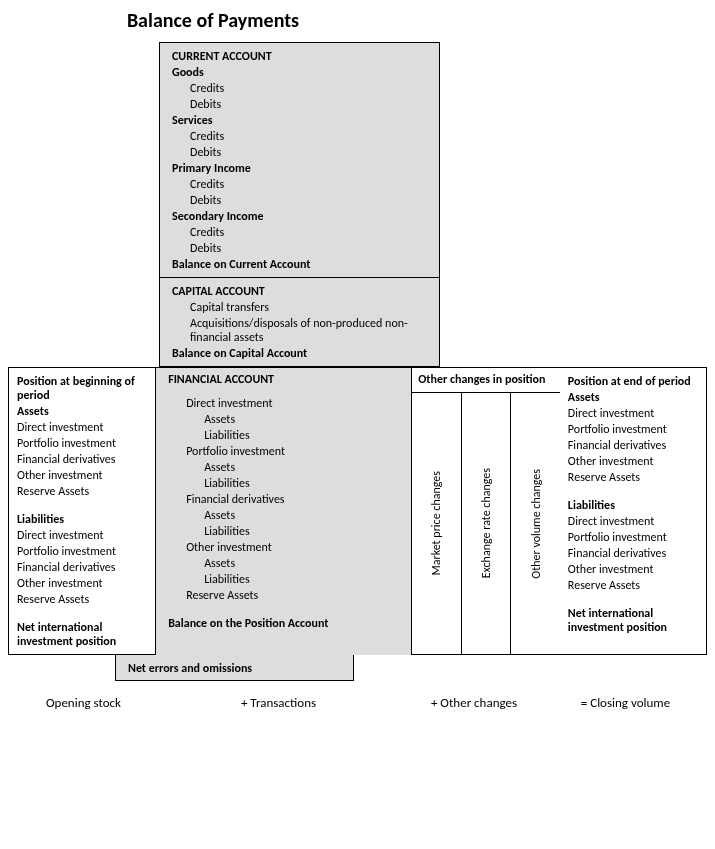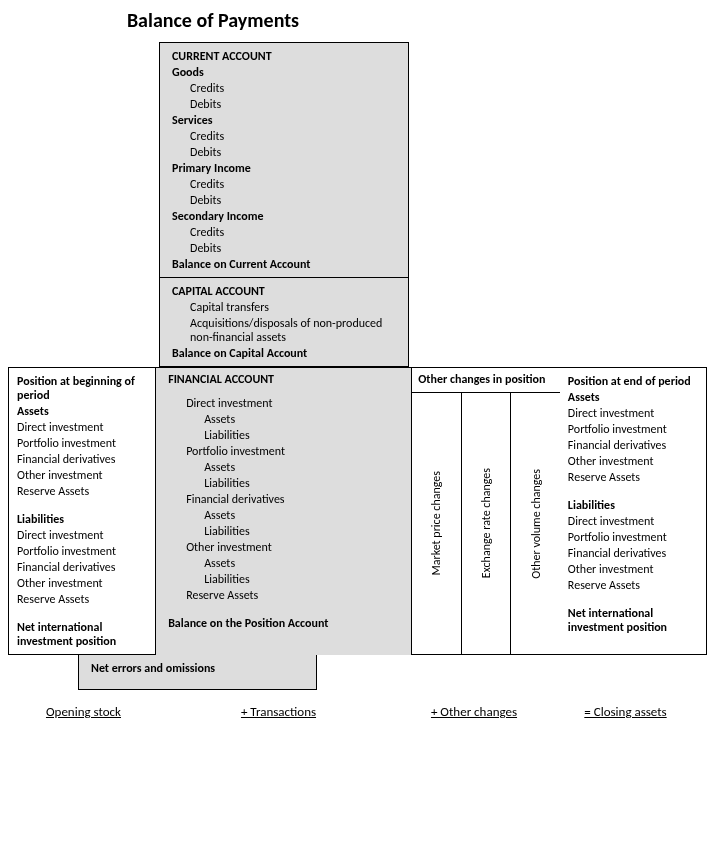--- a/index.html
+++ b/index.html
@@ -65,44 +65,44 @@
     justify-content: center;
   }
   .other-col + .other-col { border-left: 1px solid #000; }
   .vtext {
     writing-mode: vertical-rl;
     transform: rotate(180deg);
     white-space: nowrap;
   }
   .upper-box {
     margin-left: 151px;
-    width: 250px;
+    width: 281px;
     border: 1px solid #000;
     padding: 4px 6px 4px 12px;
   }
   .upper-box.cap { border-top: none; }
   .lower-box {
-    margin-left: 70px;
+    margin-left: 107px;
     width: 239px;
     border: 1px solid #000;
     border-top: none;
-    padding: 4px 6px 12px 12px;
+    padding: 4px 6px 3px 12px;
   }
   .section-head { font-weight: bold; margin: 2px 0; }
   .sub-head { font-weight: bold; margin: 2px 0 2px 0; }
   .item { margin: 2px 0; }
   .ind1 { padding-left: 18px; }
   .ind2 { padding-left: 36px; }
   .gap { height: 10px; }
   .footer {
     display: flex;
     margin-top: 14px;
     font-size: 13px;
   }
-  .footer > div { text-align: center; text-decoration: underline; }
+  .footer > div { text-align: center; }
   .f1 { width: 151px; }
   .f2 { width: 239px; }
   .f3 { width: 152px; }
   .f4 { width: 151px; }
 </style>
 </head>
 <body>
 
 <div class="title">Balance of Payments</div>
 
@@ -208,14 +208,14 @@
 </div>
 
 <div class="lower-box shade">
   <div class="section-head">Net errors and omissions</div>
 </div>
 
 <div class="footer">
   <div class="f1">Opening stock</div>
   <div class="f2">+ Transactions</div>
   <div class="f3">+ Other changes</div>
-  <div class="f4">= Closing assets</div>
+  <div class="f4">= Closing volume</div>
 </div>
 
 </body></html>

